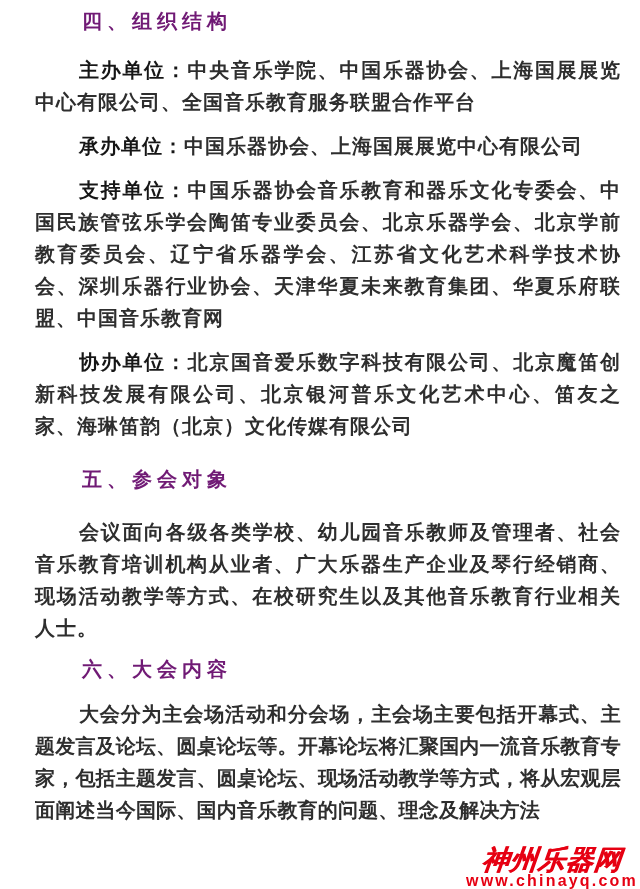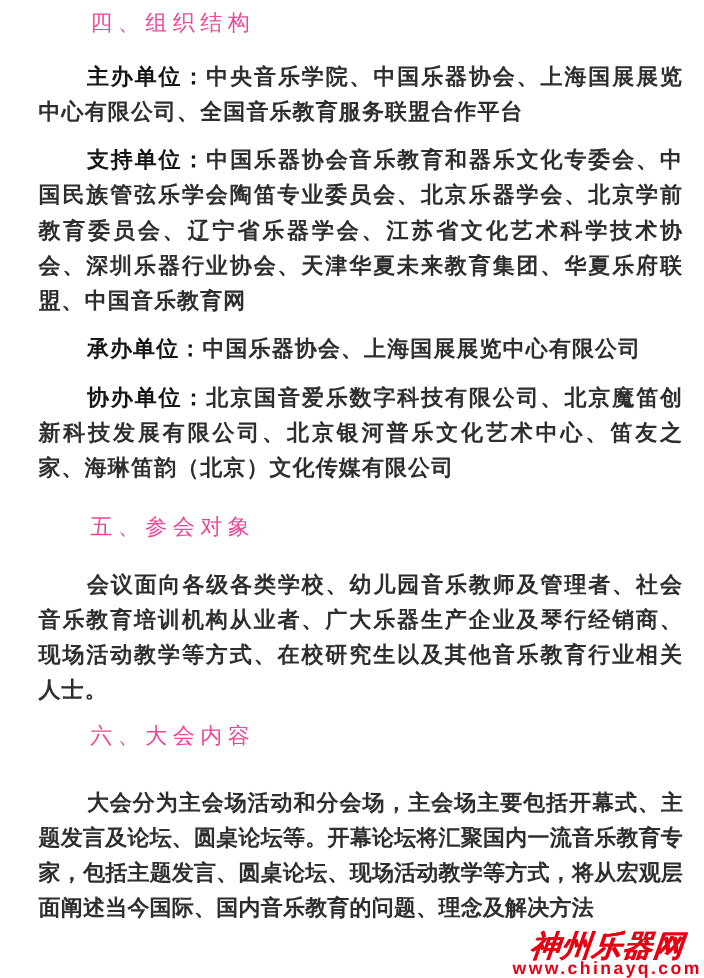--- a/index.html
+++ b/index.html
@@ -17,29 +17,29 @@
   }
   .page {
     box-sizing: border-box;
     width: 640px;
     height: 889px;
     padding: 8px 19px 0 35px;
     position: relative;
   }
   h2.sec-heading {
     font-size: 20px;
-    font-weight: normal;
-    color: #ec4899;
+    font-weight: bold;
+    color: #701a75;
     letter-spacing: 5px;
     line-height: 26px;
     margin: 0 0 20px 47px;
   }
   section.s4 h2.sec-heading { margin-top: 0; }
   section.s5 h2.sec-heading { margin-top: 24px; margin-bottom: 24px; }
-  section.s6 h2.sec-heading { margin-top: 6px; margin-bottom: 32px; }
+  section.s6 h2.sec-heading { margin-top: 6px; margin-bottom: 16px; }
   p.body-para {
     font-size: 20px;
     line-height: 32px;
     letter-spacing: 1px;
     text-align: justify;
     text-indent: 2.2em;
     margin: 0 0 12px 0;
     font-weight: bold;
   }
   p.body-para b {
@@ -77,23 +77,23 @@
 </head>
 <body>
 
 <div class="page">
 
   <section class="s4">
     <h2 class="sec-heading">四、组织结构</h2>
 
     <p class="body-para"><b>主办单位：</b><span>中央音乐学院、中国乐器协会、上海国展展览中心有限公司、全国音乐教育服务联盟合作平台</span></p>
 
+    <p class="body-para"><b>承办单位：</b><span>中国乐器协会、上海国展展览中心有限公司</span></p>
+
     <p class="body-para"><b>支持单位：</b><span>中国乐器协会音乐教育和器乐文化专委会、中国民族管弦乐学会陶笛专业委员会、北京乐器学会、北京学前教育委员会、辽宁省乐器学会、江苏省文化艺术科学技术协会、深圳乐器行业协会、天津华夏未来教育集团、华夏乐府联盟、中国音乐教育网</span></p>
-
-    <p class="body-para"><b>承办单位：</b><span>中国乐器协会、上海国展展览中心有限公司</span></p>
 
     <p class="body-para"><b>协办单位：</b><span>北京国音爱乐数字科技有限公司、北京魔笛创新科技发展有限公司、北京银河普乐文化艺术中心、笛友之家、海琳笛韵（北京）文化传媒有限公司</span></p>
 
   </section>
 
   <section class="s5">
     <h2 class="sec-heading">五、参会对象</h2>
 
     <p class="body-para"><span>会议面向各级各类学校、幼儿园音乐教师及管理者、社会音乐教育培训机构从业者、广大乐器生产企业及琴行经销商、现场活动教学等方式、在校研究生以及其他音乐教育行业相关人士。</span></p>
   </section>

